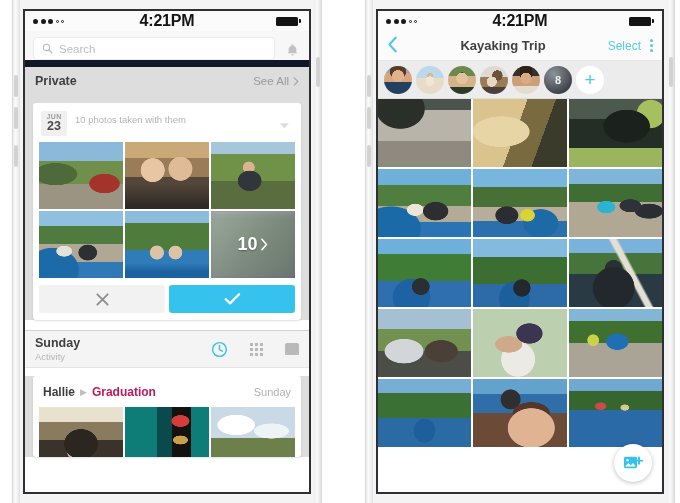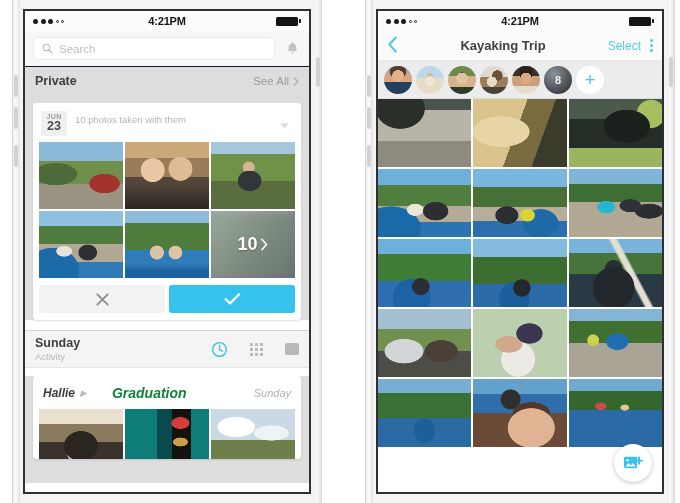--- a/index.html
+++ b/index.html
@@ -63,41 +63,41 @@
     font-weight: bold;
     color: #141414;
     position: relative;
     flex: none;
   }
   .sb-dots { display: flex; gap: 2.5px; align-items: center; }
   .sb-dot { width: 5px; height: 5px; border-radius: 50%; background: #1a1a1a; }
   .sb-dot.empty { background: transparent; border: 1px solid #1a1a1a; width: 3px; height: 3px; }
   .sb-time {
     position: absolute; left: 0; right: 0; text-align: center;
-    font-size: 11px; font-weight: bold; letter-spacing: -0.2px;
+    font-size: 16px; font-weight: bold; letter-spacing: -0.2px;
   }
   .sb-batt {
     margin-left: auto; display: flex; align-items: center;
   }
   .sb-batt-body {
     width: 22px; height: 9px; background: #141414; border-radius: 1.5px;
   }
   .sb-batt-tip {
     width: 2px; height: 4px; background: #141414; margin-left: 1px; border-radius: 0 1px 1px 0;
   }
 
   .screen-body { position: absolute; top: 20px; left:0; right:0; bottom:0; overflow: hidden; }
 
   
   .searchbar {
     height: 36px;
     background: #f7f7f7;
-    display: flex; align-items: center;
+    display: flex; align-items: flex-end;
     padding: 0 8px; gap: 8px;
-    border-bottom: 1px solid #0f172a;
+    border-bottom: 7px solid #0f172a;
   }
   .search-field {
     flex: 1; height: 23px;
     background: #ffffff;
     border-radius: 4px;
     display: flex; align-items: center;
     padding: 0 8px; gap: 6px;
     border: 1px solid #ebebeb;
   }
   .search-ph { font-size: 11.5px; color: #bdbdbd; }
@@ -166,21 +166,21 @@
   .synced-labels .s { font-size: 9.5px; color: #b6b6b6; }
   .synced-icons { margin-left: auto; display: flex; align-items: center; gap: 22px; }
   .dotgrid { display: grid; grid-template-columns: repeat(3,3px); gap: 2px; }
   .dotgrid i { width: 3px; height: 3px; background: #b9b9b9; display: block; }
   .sq { width: 14px; height: 12px; background: #b9b9b9; border-radius: 2px 2px 1px 1px; }
 
   .card2 { background: #ffffff; margin: 8px 8px 0 8px; border-radius: 3px; box-shadow: 0 1px 2px rgba(0,0,0,0.12); overflow: hidden; }
   .card2-head { display: flex; align-items: center; padding: 9px 10px 8px 10px; }
   .c2-name { font-size: 12px; font-weight: bold; color: #3c3c3c; }
   .c2-arrow { color: #bdbdbd; font-size: 9px; margin: 0 5px; }
-  .c2-evt { font-size: 14px; font-weight: bold; color: #15803d; margin-left: 20px; }
+  .c2-evt { font-size: 12px; font-weight: bold; color: #be185d; }
   .c2-day { margin-left: auto; font-size: 11px; color: #b0b0b0; }
   .strip { display: grid; grid-template-columns: repeat(3,1fr); gap: 2px; padding: 0 6px; }
   .strip .cell { height: 50px; }
 
   
   .navbar {
     height: 30px; background: #fbfbfb;
     display: flex; align-items: center; padding: 0 9px;
     border-bottom: 1px solid #e6e6e6; position: relative;
   }
@@ -369,21 +369,21 @@
                 <i></i>
                 <i></i>
                 <i></i>
                 <i></i>
                 <i></i>
             </span>
             <span class="sq"></span>
           </div>
         </div>
 
-        <div style="background:#dddddd;padding-bottom:24px;font-style:italic;">
+        <div style="background:#dddddd;padding-bottom:0;">
           <div class="card2">
             <div class="card2-head">
               <span class="c2-name">Hallie</span>
               <span class="c2-arrow">▶</span>
               <span class="c2-evt">Graduation</span>
               <span class="c2-day">Sunday</span>
             </div>
             <div class="strip">
               <div class="cell">
                 <div class="ph" style="background:linear-gradient(to bottom,#e8e1cd 0 30%,#8a7a5e 30% 66%,#3a332c 66% 100%)"></div>

